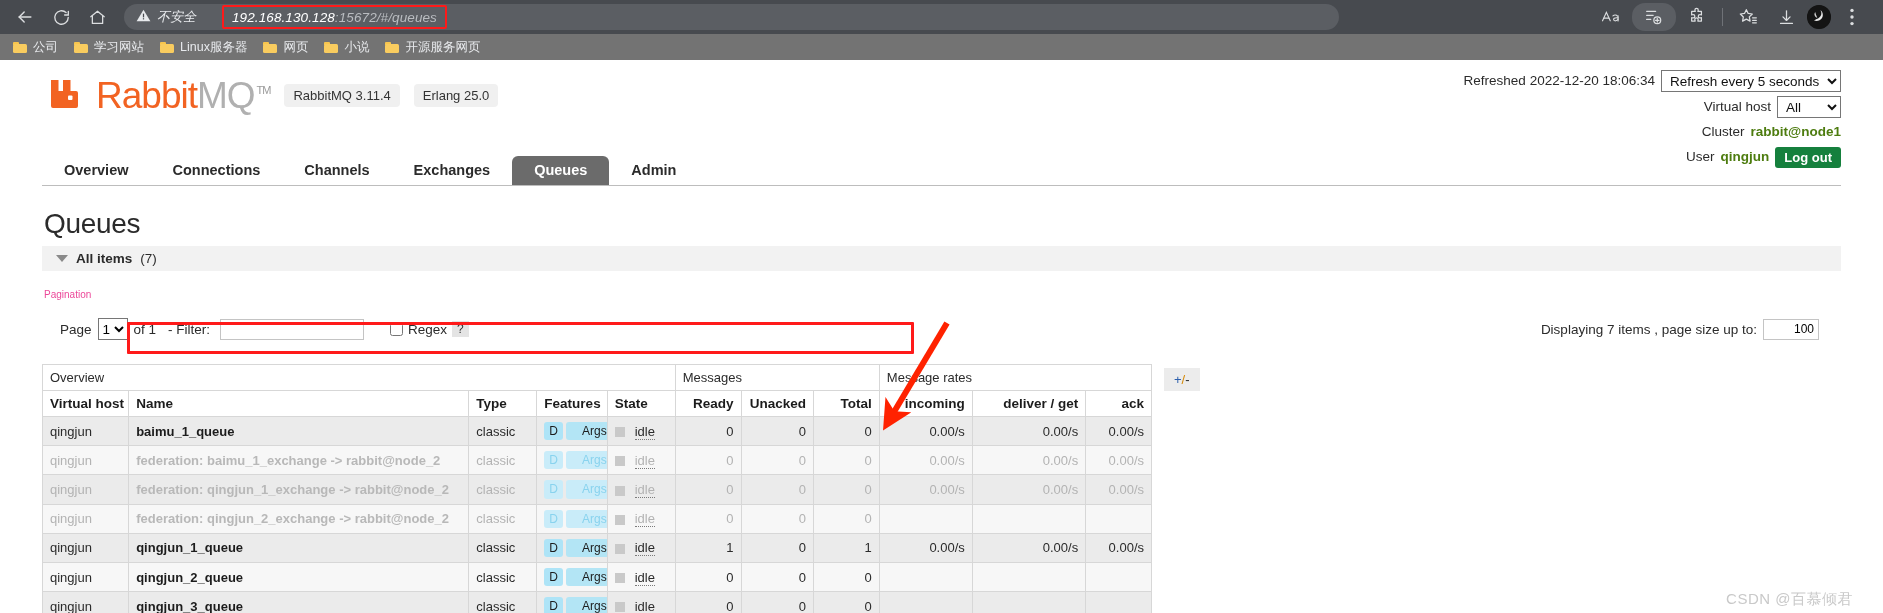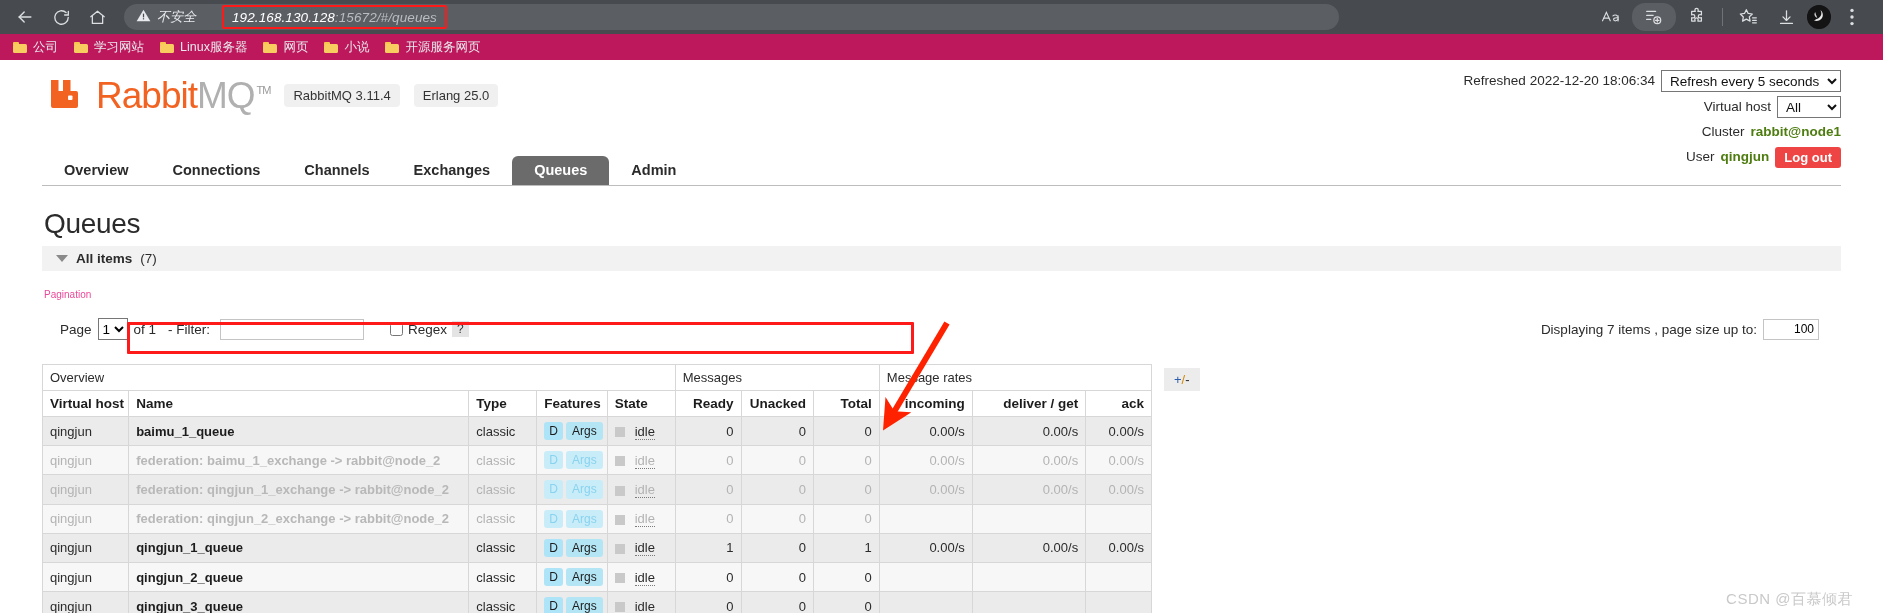--- a/index.html
+++ b/index.html
@@ -45,21 +45,21 @@
   #toolbar-right { margin-left:auto; display:flex; align-items:center; gap:4px; padding-right:6px; }
   .chrome-divider { width:1px; height:18px; background:#6f7277; margin:0 4px; }
   #profile-avatar {
     width:24px; height:24px; border-radius:50%;
     background:#1a1a1a; display:flex; align-items:center; justify-content:center;
     overflow:hidden;
   }
 
   
   #bookmarks-bar {
-    height:26px; background:#be185d; display:flex; align-items:center;
+    height:26px; background:#737373; display:flex; align-items:center;
     padding:0 6px; gap:2px;
   }
   .bookmark {
     display:flex; align-items:center; gap:6px;
     padding:2px 7px; border-radius:4px; cursor:pointer;
   }
   .bookmark-label { color:#e8eaed; font-size:12.5px; white-space:nowrap; }
   .folder-icon {
     width:14px; height:12px; position:relative; flex:0 0 auto;
   }
@@ -93,21 +93,21 @@
   }
   .hr-line { display:flex; align-items:center; justify-content:flex-end; gap:6px; margin-bottom:4px; }
   .hr-label { color:#2b2b2b; }
   .hr-strong { font-weight:bold; color:#4d7c0f; }
   select.rmq-select {
     font-family:"Liberation Sans", sans-serif; font-size:13.5px;
     padding:1px 4px; border:1px solid #767676; background:#fff; color:#111;
     border-radius:0; height:22px;
   }
   #logout-btn {
-    background:#ef4444; color:#fff; font-size:13px; font-weight:bold;
+    background:#15803d; color:#fff; font-size:13px; font-weight:bold;
     border:none; padding:3px 9px; border-radius:3px; cursor:pointer;
     font-family:"Liberation Sans", sans-serif;
   }
 
   
   #nav-tabs {
     position:relative; margin:0 42px; height:30px;
     display:flex; align-items:flex-end; gap:0;
     border-bottom:1px solid #bdbdbd;
   }
@@ -186,21 +186,21 @@
   }
   tr.col-header th.num { text-align:right; }
   tbody tr:nth-child(odd) td { background:#ebebeb; }
   tbody tr:nth-child(even) td { background:#f7f7f7; }
   td.num { text-align:right; }
   .qname { font-weight:bold; color:#1c1c1c; }
   tr.dim td { color:#b3b3b3; }
   tr.dim .qname { color:#b8b8b8; }
   .badge-d, .badge-args {
     display:inline-block; background:#b3e5f5; color:#1c1c1c;
-    font-size:12px; padding:1px 6px; border-radius:3px; margin-right:3px;
+    font-size:12px; padding:1px 16px; border-radius:3px; margin-right:3px;
     line-height:1.35;
   }
   .badge-d { background:#aee4f7; padding:1px 5px; }
   tr.dim .badge-d, tr.dim .badge-args { color:#89d3ee; background:#c9ecf9; }
   .state-idle {
     border-bottom:1px dotted #7a7a7a; cursor:help;
   }
   .state-swatch {
     display:inline-block; width:10px; height:10px; background:#c9c9c9;
     margin-right:10px; vertical-align:middle;

